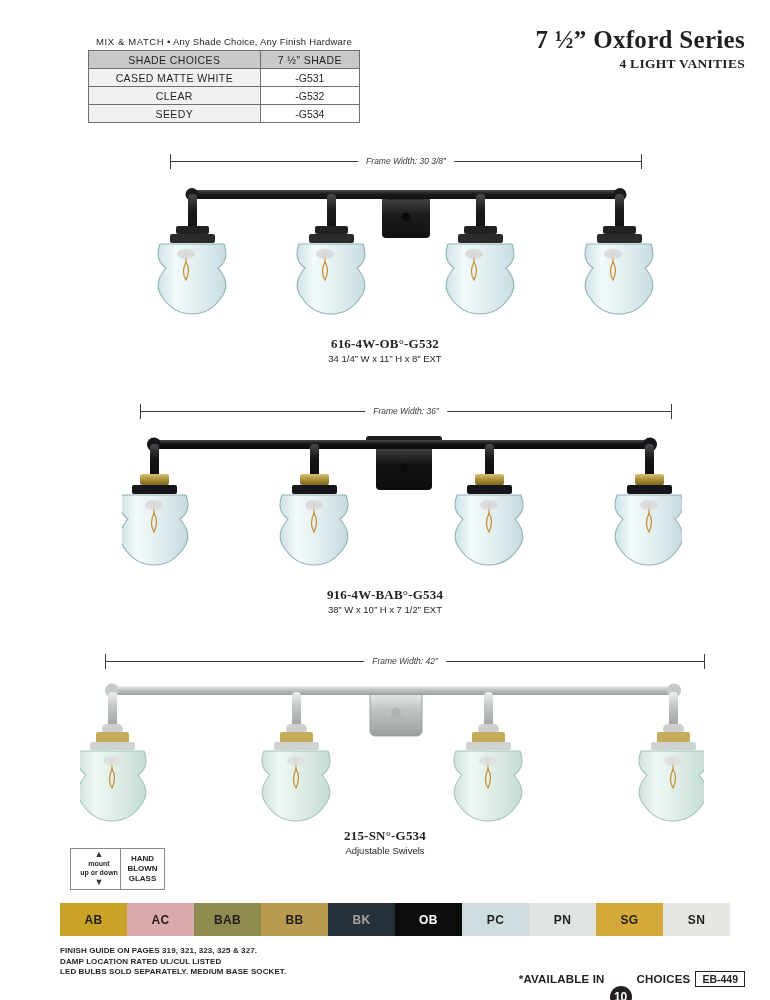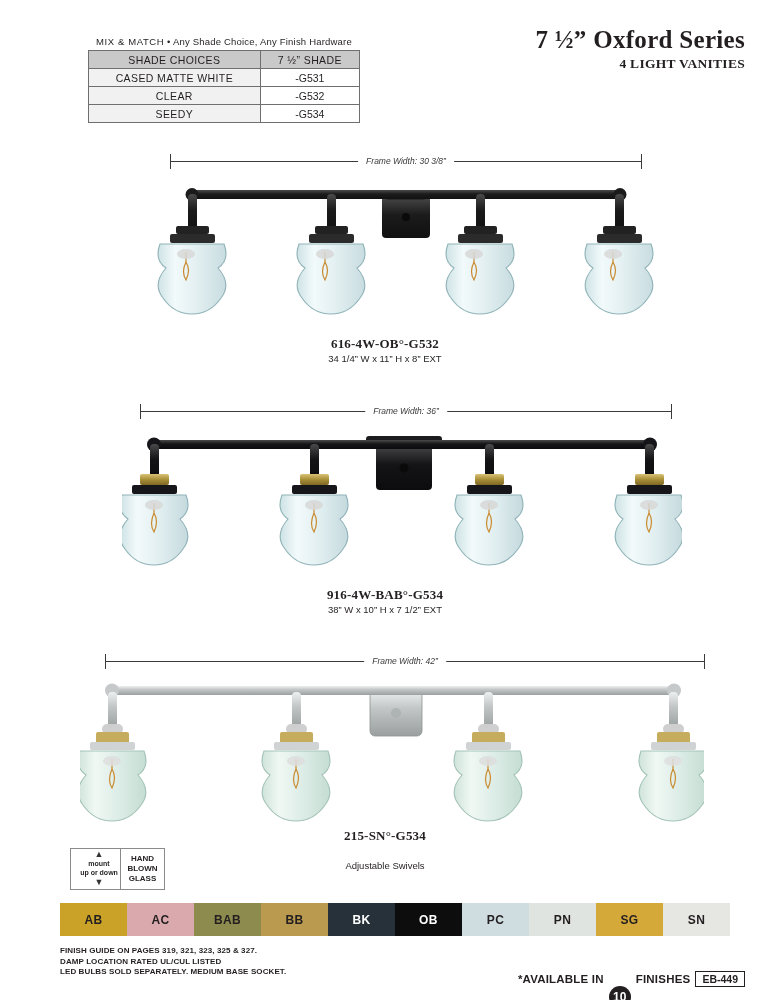--- a/index.html
+++ b/index.html
@@ -62,21 +62,21 @@
     line-height:18px;
   }
 
   
   .caption { position:absolute; width:100%; text-align:center; }
   .caption .code {
     font-family:"Liberation Serif", serif;
     font-size:13px; font-weight:bold; letter-spacing:.2px;
   }
   .caption .dims { font-size:9.5px; margin-top:1px; }
-  .caption .note { font-size:9.5px; margin-top:16px; }
+  .caption .note { font-size:9.5px; margin-top:1px; }
 
   
   .fixture { position:absolute; }
 
   
   .badge-box {
     position:absolute; border:1px solid #8a8a8a; background:#fff;
     text-align:center;
   }
   .mount-badge { left:70px; top:848px; width:58px; height:42px; }
@@ -379,21 +379,21 @@
       </div>
     <div class="sw" style="background:#d9a9ad;color:#231f20;">
         <span>AC</span>
       </div>
     <div class="sw" style="background:#8e8b4e;color:#231f20;">
         <span>BAB</span>
       </div>
     <div class="sw" style="background:#b99a4e;color:#231f20;">
         <span>BB</span>
       </div>
-    <div class="sw" style="background:#27313a;color:#ffffff;">
+    <div class="sw" style="background:#27313a;color:#a3a3a3;">
         <span>BK</span>
       </div>
     <div class="sw" style="background:#0d0d0d;color:#ffffff;">
         <span>OB</span>
       </div>
     <div class="sw" style="background:#cfdde1;color:#231f20;">
         <span>PC</span>
       </div>
     <div class="sw" style="background:#dfe4e0;color:#231f20;">
         <span>PN</span>
@@ -408,17 +408,17 @@
 
   <div class="footer-left">
     <div>FINISH GUIDE ON PAGES 319, 321, 323, 325 &amp; 327.</div>
     <div>DAMP LOCATION RATED UL/CUL LISTED</div>
     <div>LED BULBS SOLD SEPARATELY. MEDIUM BASE SOCKET.</div>
   </div>
 
   <div class="footer-right">
     <span class="fr-txt">*AVAILABLE IN</span>
     <span class="circ10">10</span>
-    <span class="fr-txt">FINISHES</span>
+    <span class="fr-txt">CHOICES</span>
     <span class="ebtag">EB-449</span>
   </div>
 
 </div>
 
 </body></html>

